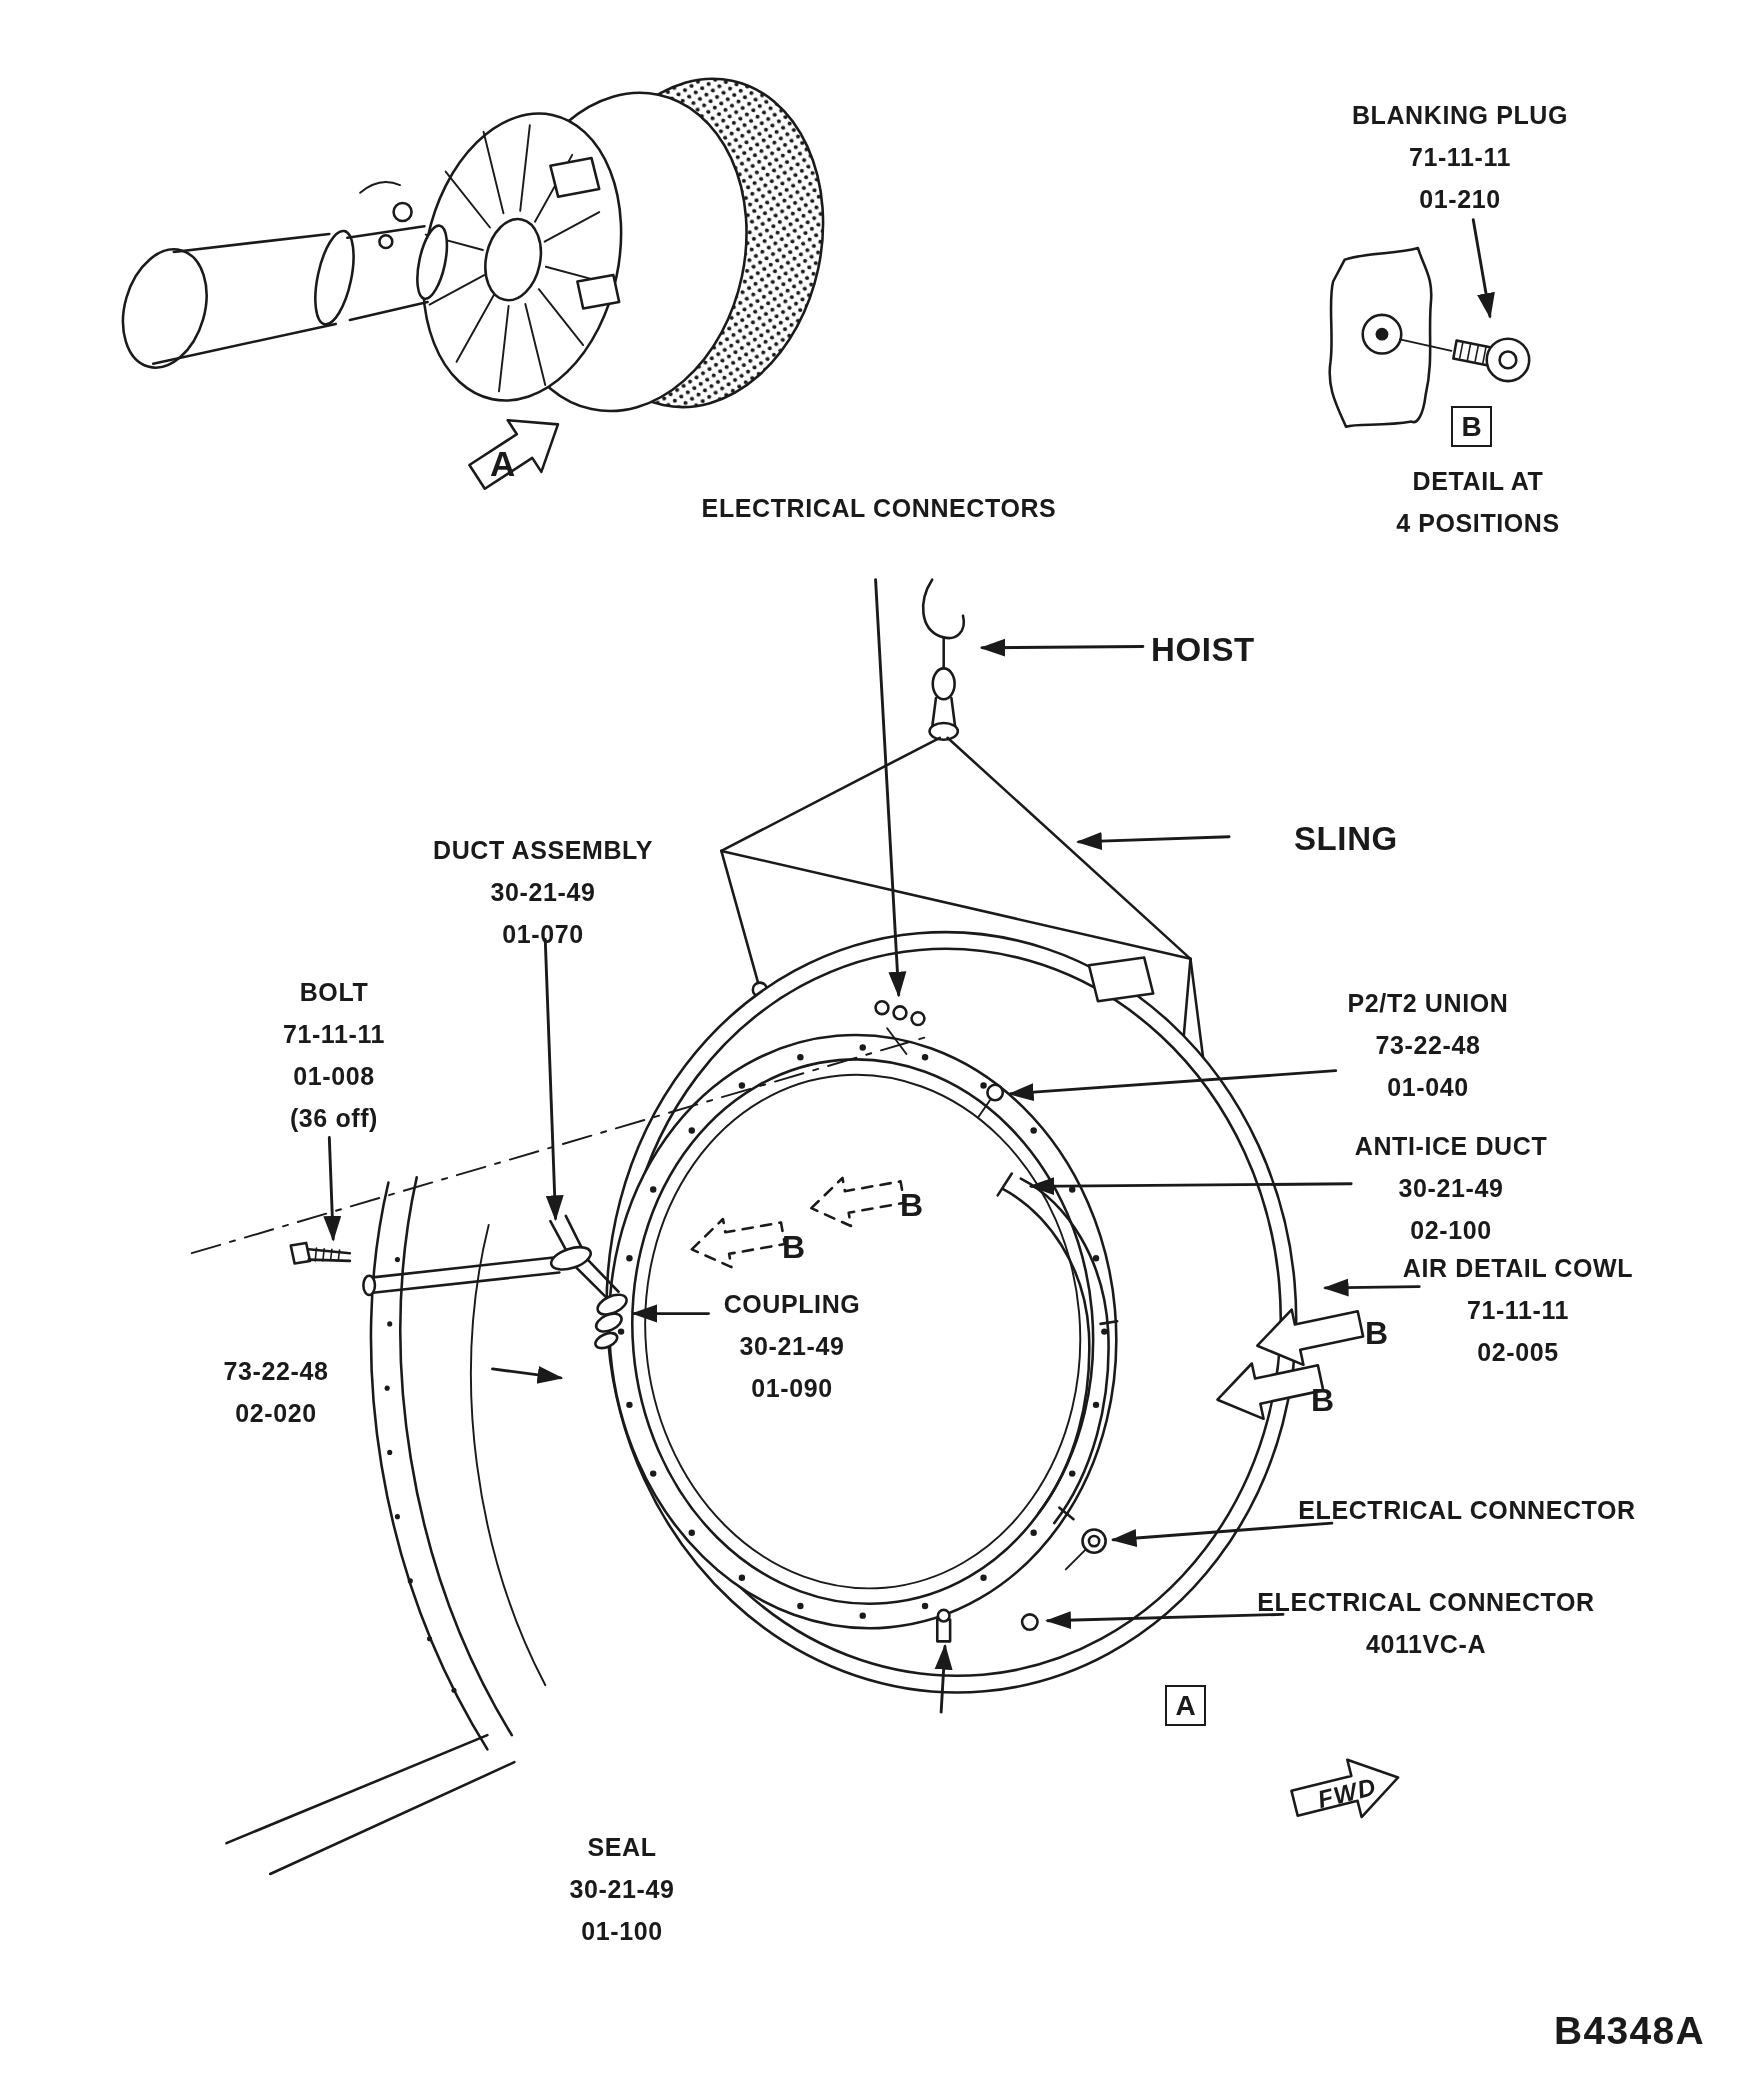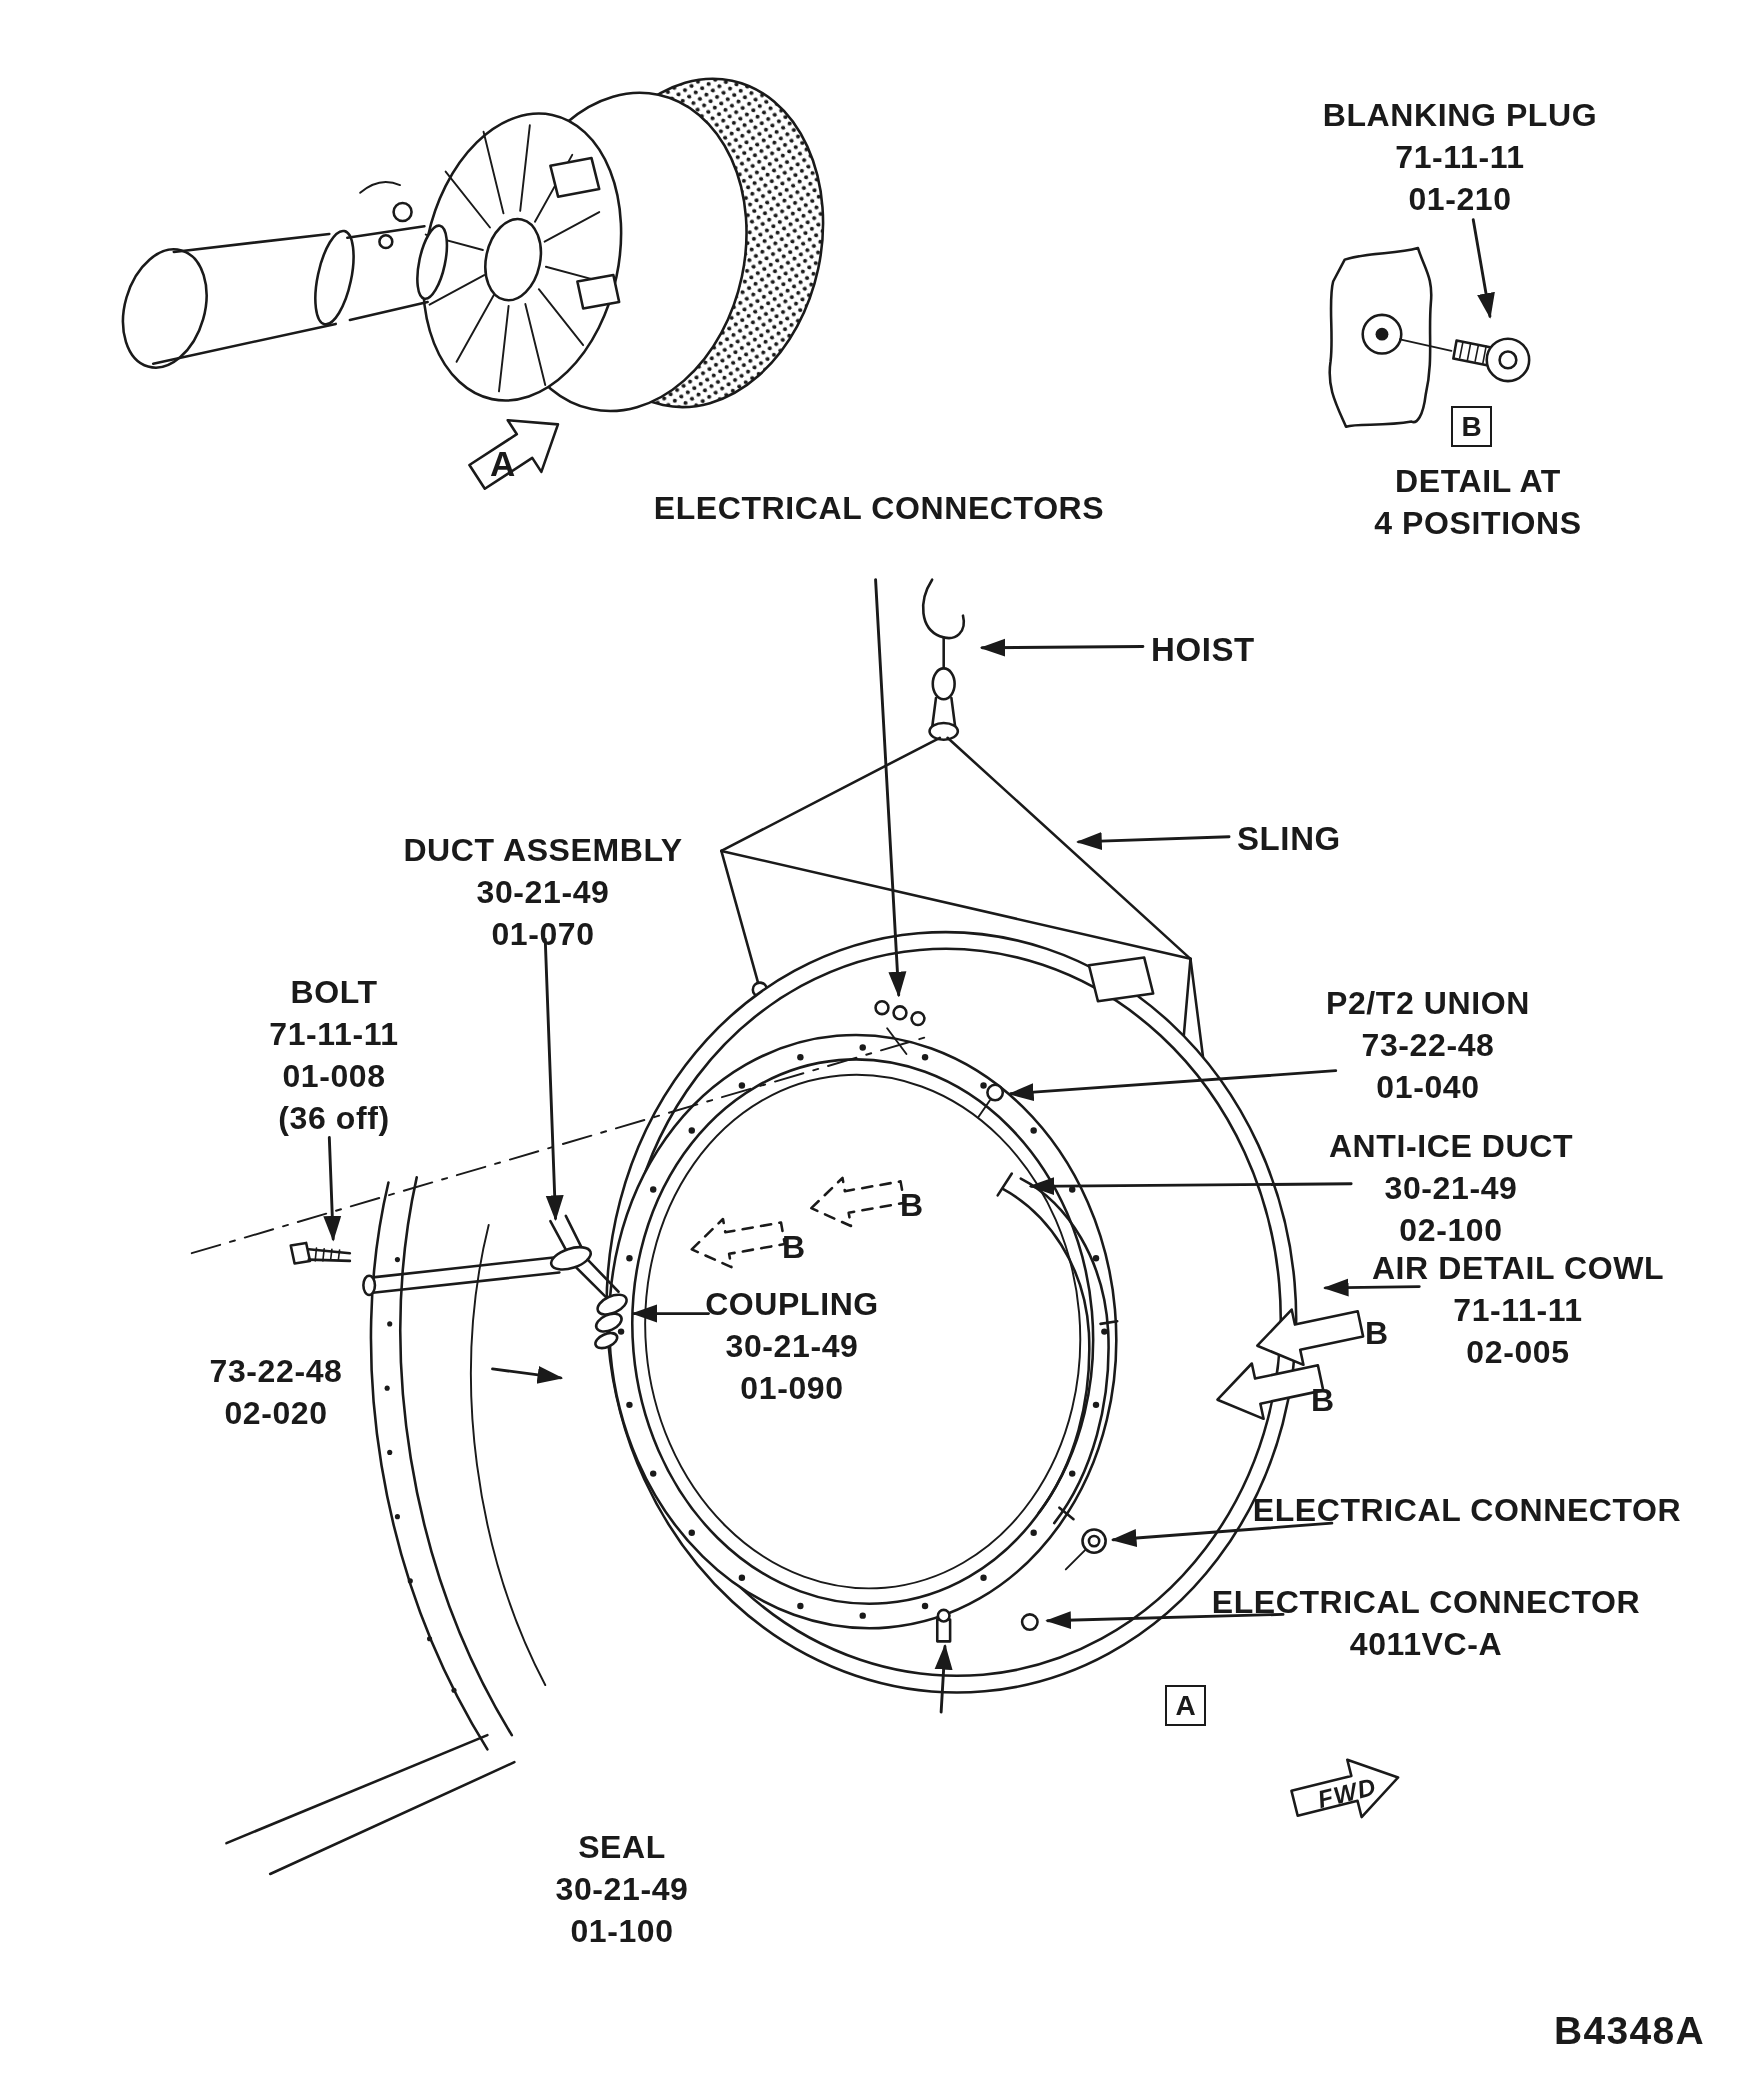--- a/index.html
+++ b/index.html
@@ -3,21 +3,21 @@
 <meta charset="utf-8">
 <style>
   html,body{margin:0;padding:0;background:#fff;}
   .page{
     position:relative;width:1755px;height:2097px;background:#ffffff;
     font-family:"Liberation Sans", sans-serif;color:#1a1a1a;overflow:hidden;
   }
   svg.art{position:absolute;left:0;top:0;}
   .lbl{
     position:absolute;transform:translateX(-50%);text-align:center;
-    font-size:32px;font-weight:600;line-height:42px;letter-spacing:0.6px;white-space:nowrap;
+    font-size:25px;font-weight:600;line-height:42px;letter-spacing:0.6px;white-space:nowrap;
   }
   .lbl-left{
     position:absolute;text-align:center;
     font-size:33px;font-weight:600;line-height:42px;letter-spacing:0.6px;white-space:nowrap;
   }
   .boxletter{
     position:absolute;width:37px;height:37px;border:2.6px solid #1a1a1a;
     display:flex;align-items:center;justify-content:center;
     font-size:28px;font-weight:700;background:#fff;
   }
@@ -273,21 +273,21 @@
   </div>
 
   <div class="lbl" style="left:879px;top:487px">
     <div>ELECTRICAL CONNECTORS</div>
   </div>
 
   <div class="lbl-left" style="left:1151px;top:629px">
     <div>HOIST</div>
   </div>
 
-  <div class="lbl-left" style="left:1237px;top:818px">
+  <div class="lbl-left" style="left:1294px;top:818px">
     <div>SLING</div>
   </div>
 
   <div class="lbl" style="left:543px;top:829px">
     <div>DUCT ASSEMBLY</div>
     <div>30-21-49</div>
     <div>01-070</div>
   </div>
 
   <div class="lbl" style="left:334px;top:971px">

